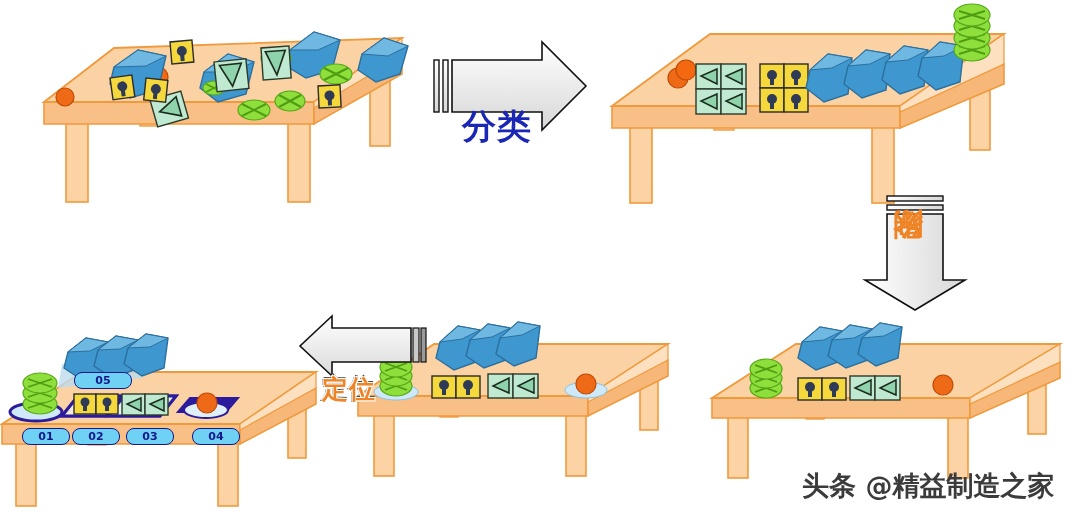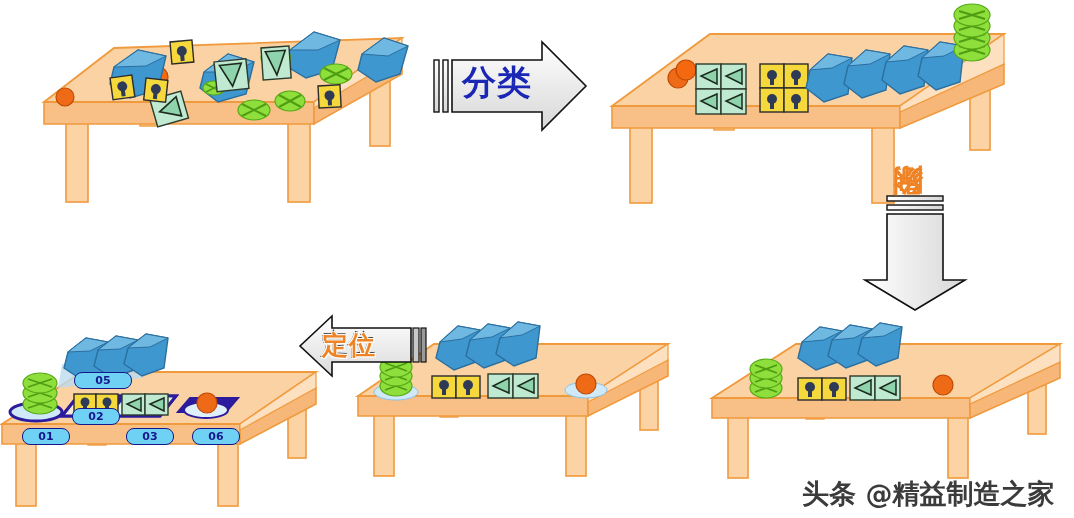--- a/index.html
+++ b/index.html
@@ -11,20 +11,21 @@
   .table{position:absolute;}
   .table svg{display:block;overflow:visible;}
 
   
   .arrow{position:absolute;}
   .arrow svg{display:block;overflow:visible;}
   .arrow-label{
     position:absolute;font-weight:bold;white-space:nowrap;
     font-family:Liberation Serif, serif;
     letter-spacing:1px;
+    margin-top:44px;
   }
   .lbl-blue{color:#1a27b4;}
   .lbl-orange{color:#ef8426;
     text-shadow:-1px -1px 0 #fff,1px -1px 0 #fff,-1px 1px 0 #fff,1px 1px 0 #fff,
                 -1.6px 0 0 #4a4a4a,0 -1.6px 0 #4a4a4a;}
   .lbl-orange-flip{color:#ef8426;transform:rotate(180deg);}
 
   
   .poslabel{
     position:absolute;background:#6fd2f5;border:1.6px solid #16178a;
@@ -422,19 +423,19 @@
         <path d="M19 4 L19 17 L5 10 Z" fill="#8ed3ac" stroke="#1c2a1c" stroke-width="1.5"></path>
         <path d="M42 4 L42 17 L28 10 Z" fill="#8ed3ac" stroke="#1c2a1c" stroke-width="1.5"></path>
       </g>
 
       <circle cx="207" cy="73" r="10" fill="#ef6a16" stroke="#c04a06" stroke-width="1.2"></circle>
     </svg>
   </div>
 
   <div class="poslabel" style="left:74px;top:372px;width:56px;">05</div>
   <div class="poslabel" style="left:14px;top:428px;width:46px;margin-left:8px;">01</div>
-  <div class="poslabel" style="left:72px;top:408px;width:46px;">02</div>
+  <div class="poslabel" style="left:72px;top:428px;width:46px;">02</div>
   <div class="poslabel" style="left:126px;top:428px;width:46px;">03</div>
-  <div class="poslabel" style="left:192px;top:428px;width:46px;">06</div>
-
-  <div class="watermark" style="left:802px;top:468px;margin-top:8px;">头条 @精益制造之家</div>
+  <div class="poslabel" style="left:192px;top:428px;width:46px;">04</div>
+
+  <div class="watermark" style="left:802px;top:468px;">头条 @精益制造之家</div>
 
 </div>
 
 </body></html>

